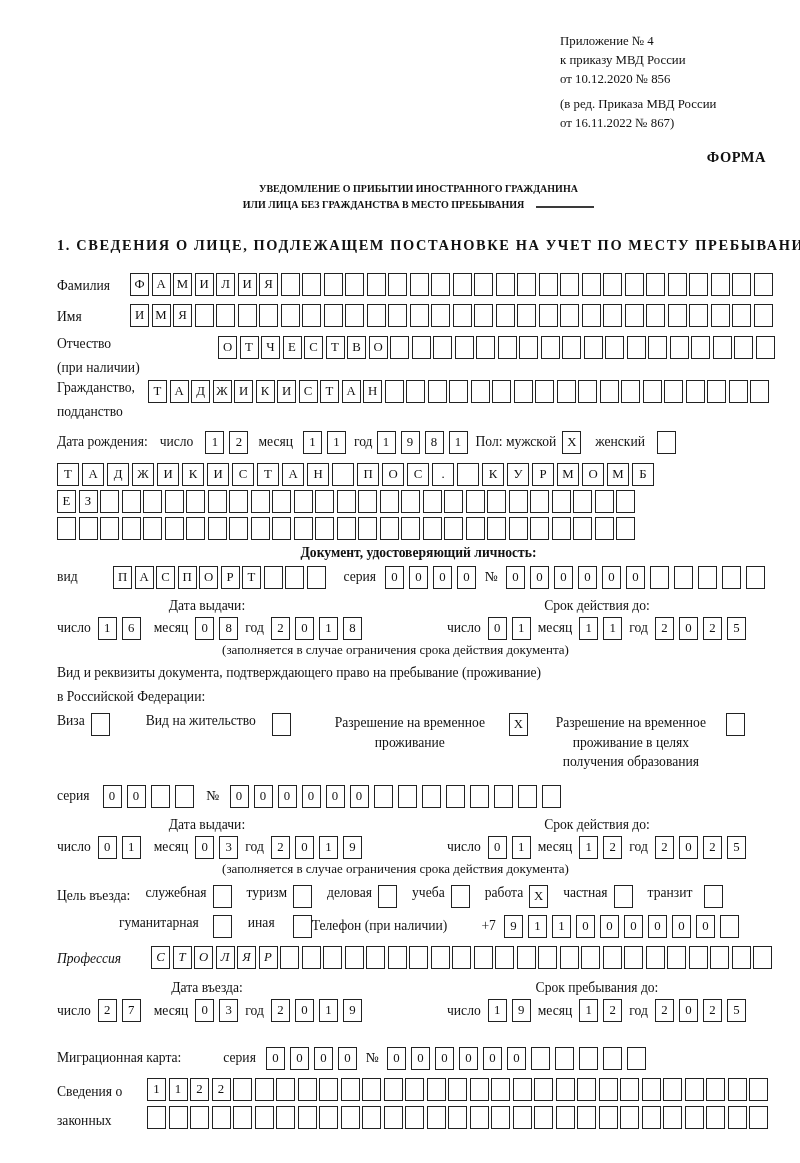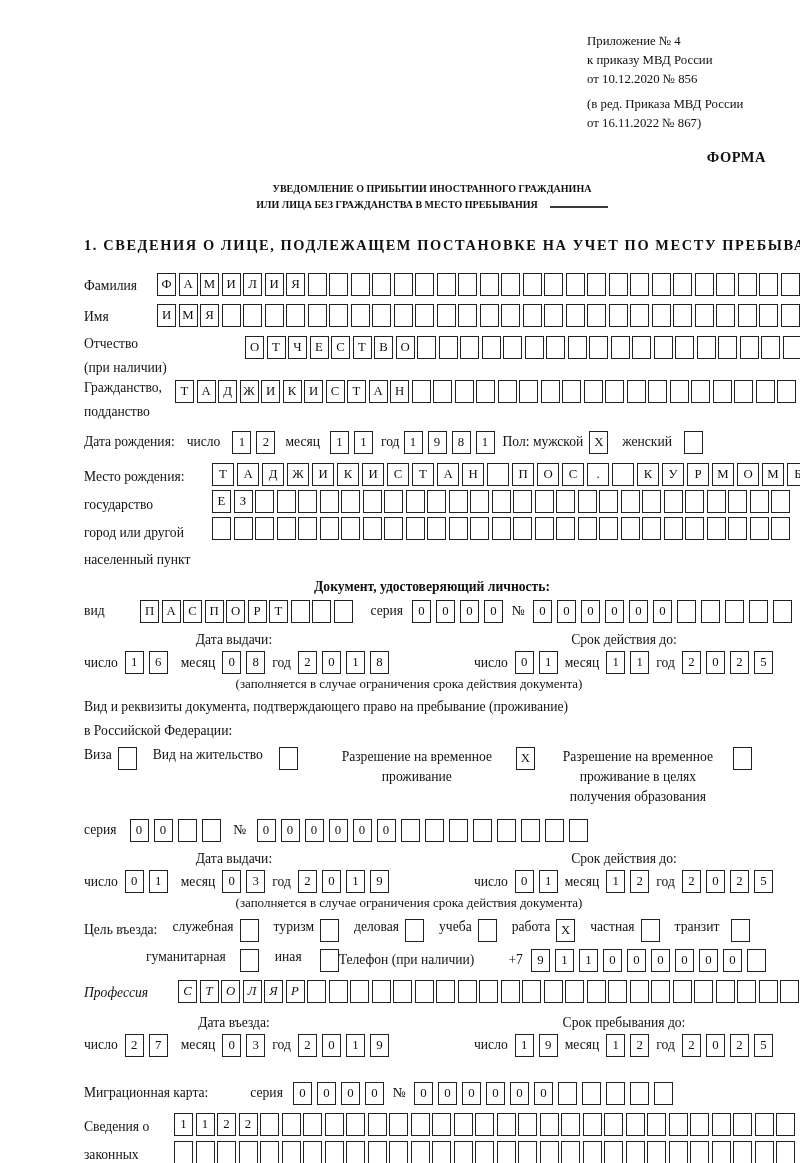--- a/index.html
+++ b/index.html
@@ -1,18 +1,18 @@
 <!DOCTYPE html>
 <html><head>
 <meta charset="utf-8">
 <style>
   html,body{margin:0;padding:0;background:#fff;}
   .page{
     width:800px;height:1163px;box-sizing:border-box;overflow:hidden;
-    padding:32px 20px 10px 84px;position:relative;color:#111;
+    padding:32px 20px 10px 57px;position:relative;color:#111;
     font-family:"Liberation Serif","DejaVu Serif",serif;
   }
   
   .appendix{margin-left:503px;font-size:12.8px;line-height:1.5;}
   .appendix .ed{margin-top:5px;}
   .forma{margin-top:16px;text-align:right;padding-right:14px;font-weight:bold;font-size:14.5px;letter-spacing:.5px;}
   
   .title{margin-top:15px;text-align:center;font-weight:bold;font-size:10px;line-height:1.6;}
   .blank-line{display:inline-block;width:58px;border-bottom:2px solid #3a3a3a;margin-left:12px;vertical-align:baseline;}
   .sec-head{margin-top:24px;font-weight:bold;font-size:14.4px;white-space:nowrap;letter-spacing:1.6px;}
@@ -230,26 +230,20 @@
         <span class="cell">8</span>
         <span class="cell">1</span>
       </span>
     <span class="lbl tight" style="margin-left:8px;">Пол: мужской</span>
     <span class="cell" style="margin-left:6px;">X</span>
     <span class="lbl tight" style="margin-left:14px;">женский</span>
     <span class="cell" style="margin-left:12px;"></span>
   </div>
 
   <div class="row" style="margin-top:9px;">
-    <span class="lbl tight" style="width:128px;line-height:2.05;">
-      <span style="display:block;">Место рождения:</span>
-      <span style="display:block;">государство</span>
-      <span style="display:block;">город или другой</span>
-      <span style="display:block;">населенный пункт</span>
-    </span>
     <span class="stack">
       <span class="cells wide">
           <span class="cell">Т</span>
           <span class="cell">А</span>
           <span class="cell">Д</span>
           <span class="cell">Ж</span>
           <span class="cell">И</span>
           <span class="cell">К</span>
           <span class="cell">И</span>
           <span class="cell">С</span>
@@ -419,21 +413,21 @@
   <div class="dnote">(заполняется в случае ограничения срока действия документа)</div>
 
   <div class="lbl tight" style="margin-top:7px;">Вид и реквизиты документа, подтверждающего право на пребывание (проживание)</div>
   <div class="lbl tight" style="margin-top:7px;">в Российской Федерации:</div>
 
   <div class="row" style="margin-top:7px;">
     <span class="pair">
       <span>Виза</span>
       <span class="cell"></span>
     </span>
-    <span class="pair" style="margin-left:16px;">
+    <span class="pair" style="margin-left:36px;">
       <span>Вид на жительство</span>
       <span class="cell" style="margin-left:10px;"></span>
     </span>
     <span class="pair" style="margin-left:26px;">
       <span class="optlabel" style="width:186px;">Разрешение на временное проживание</span>
       <span class="cell">X</span>
     </span>
     <span class="pair" style="margin-left:14px;">
       <span class="optlabel" style="width:178px;">Разрешение на временное проживание в целях получения образования</span>
       <span class="cell"></span>

